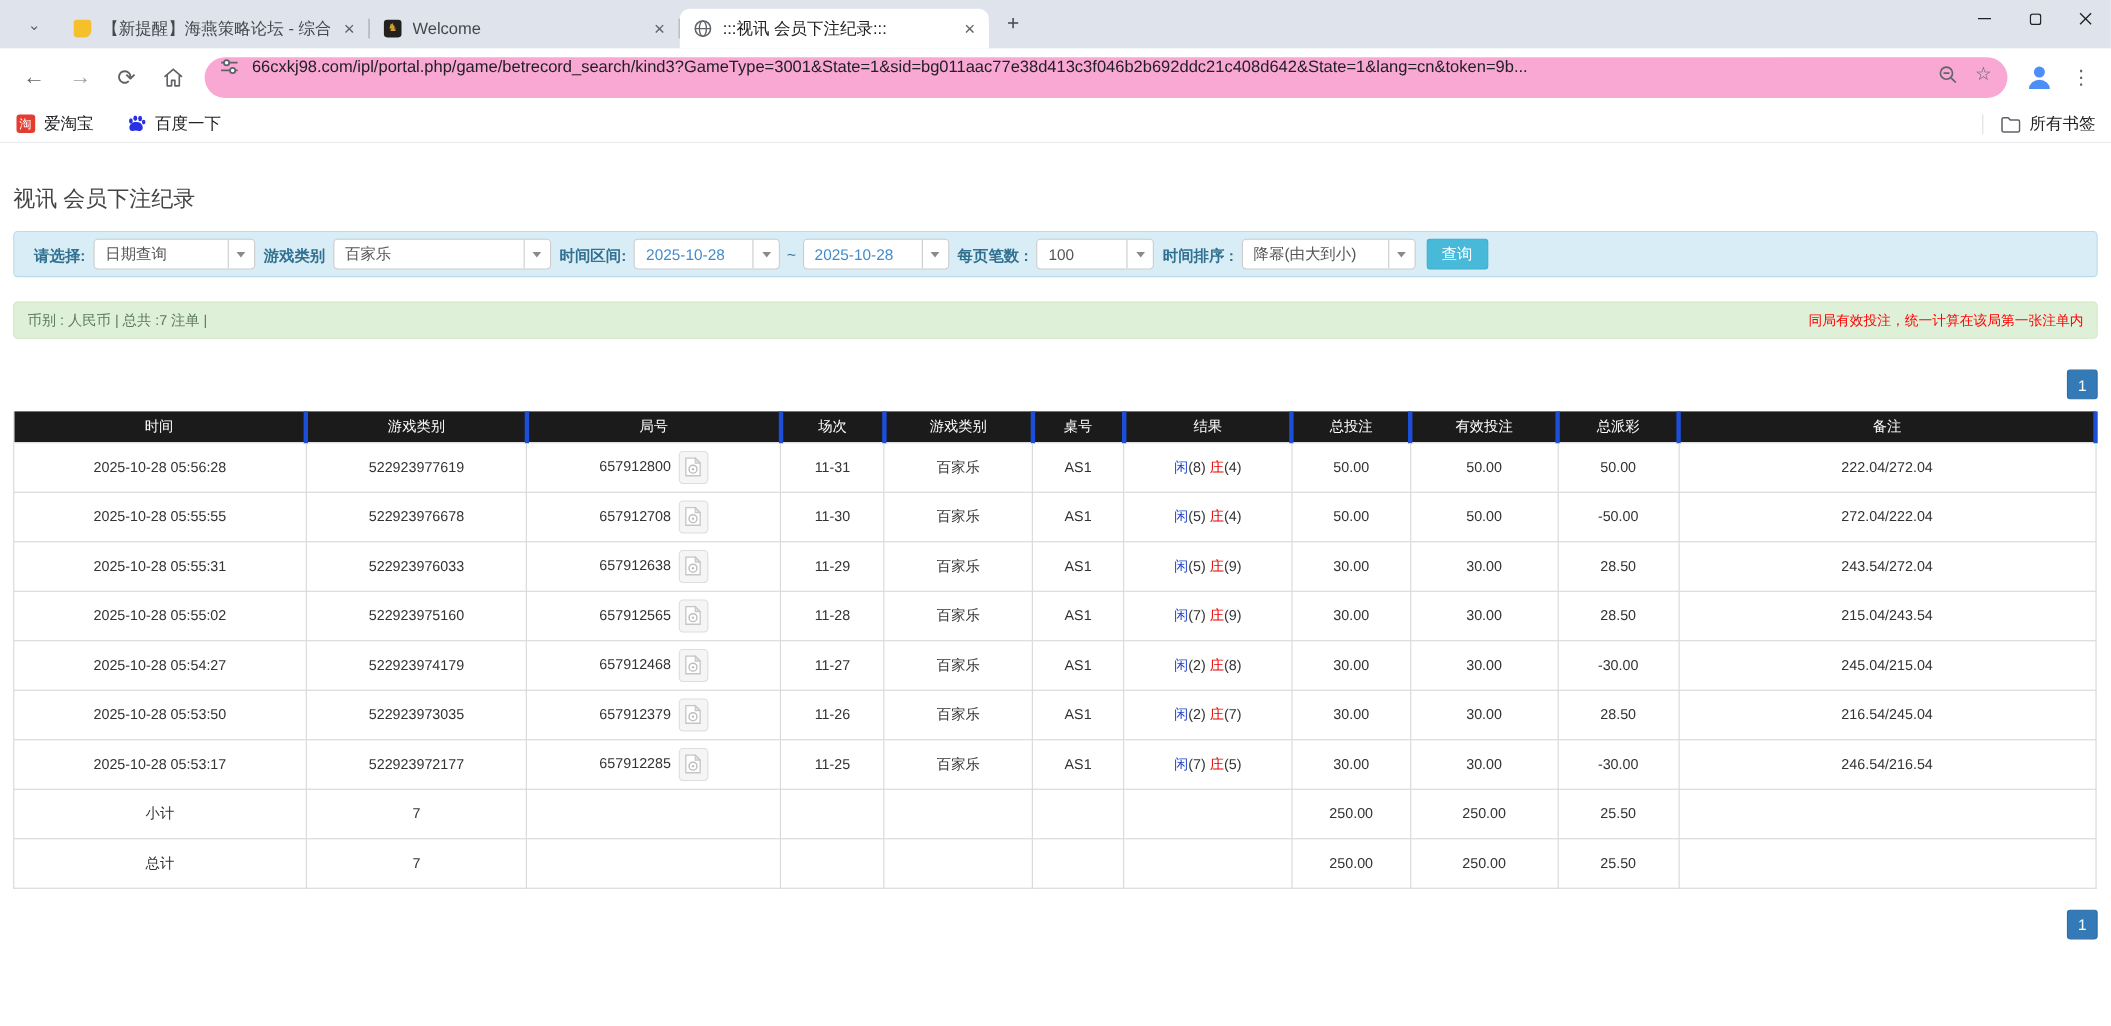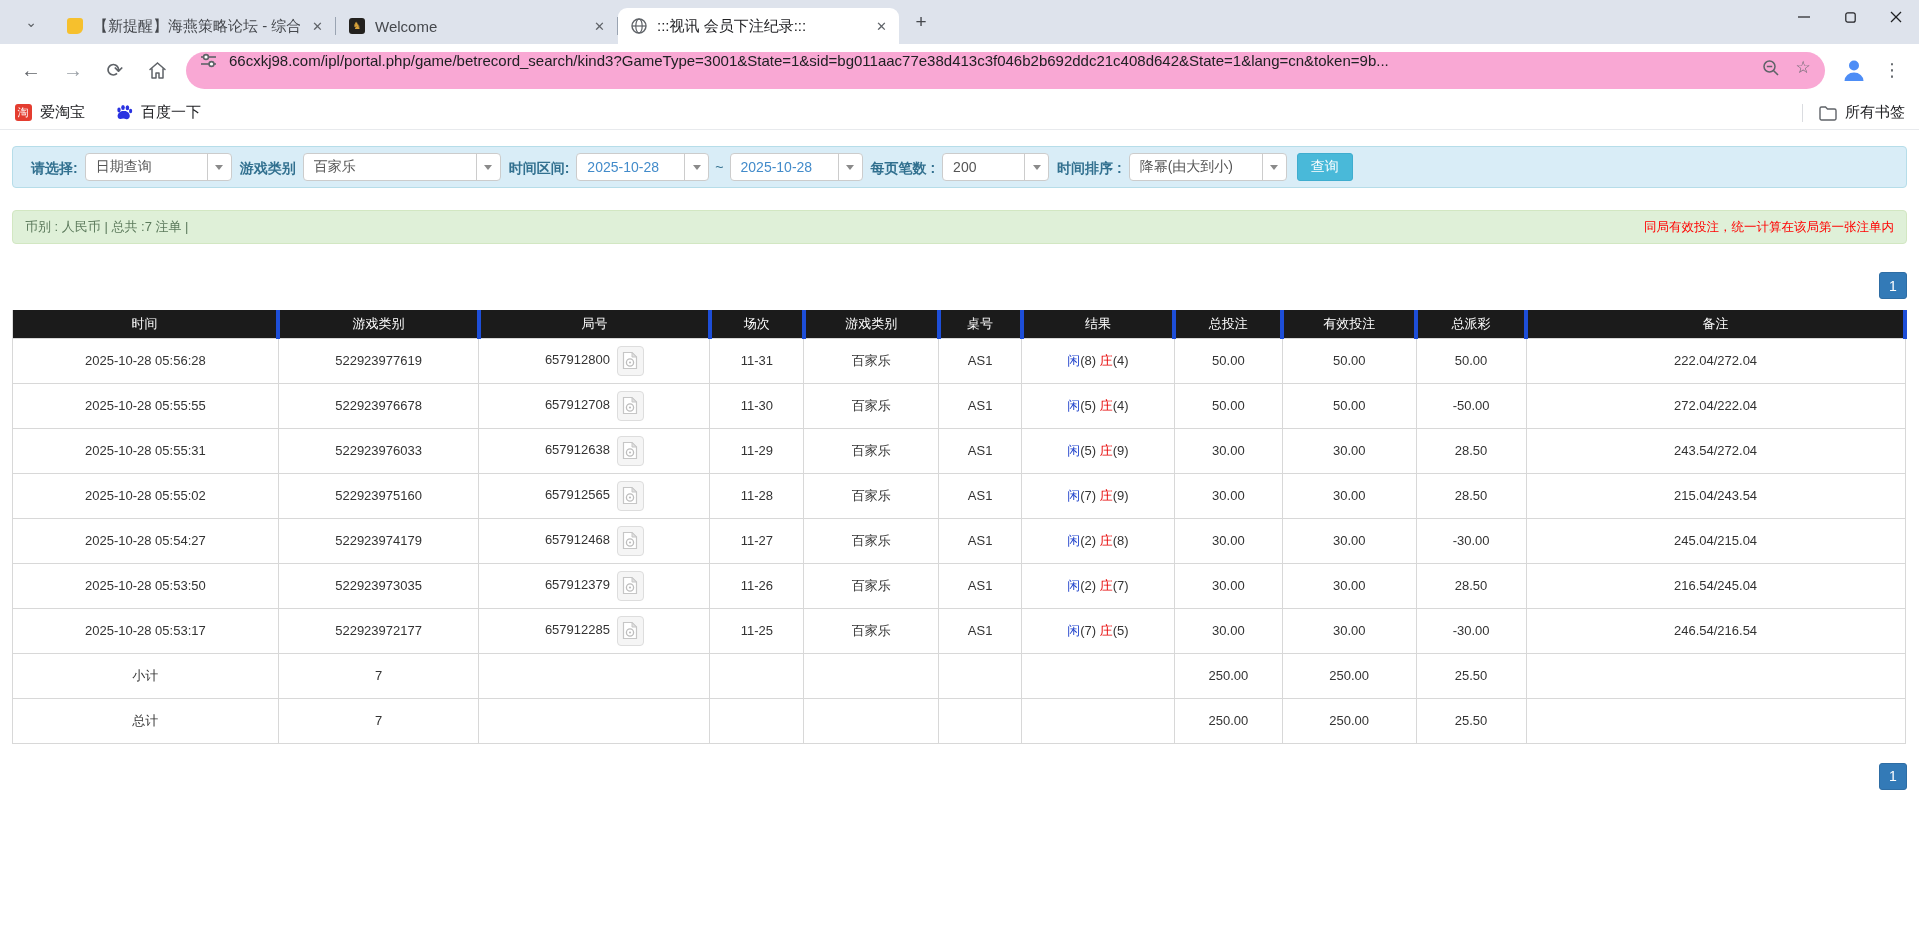--- a/index.html
+++ b/index.html
@@ -207,20 +207,21 @@
     <span class="bm-icon">
       <svg width="18" height="15" viewBox="0 0 18 15">
           <path d="M1 2.5 a1.5 1.5 0 0 1 1.5-1.5 h4 l2 2 h7 a1.5 1.5 0 0 1 1.5 1.5 v8 a1.5 1.5 0 0 1-1.5 1.5 h-13 a1.5 1.5 0 0 1-1.5-1.5 z" fill="none" stroke="#5f6368" stroke-width="1.4"></path>
         </svg>
     </span>
     <span>所有书签</span>
   </div>
 </div>
 
 <div class="page">
+  <div class="page-title">视讯 会员下注纪录</div>
 
   <div class="filterbar">
     <span class="f-label">请选择:</span>
     <div class="f-select" style="width:147px">
       <span class="val">日期查询</span>
       <span class="arrow">
           <span class="caret"></span>
         </span>
     </div>
 
@@ -242,21 +243,21 @@
     <span class="tilde">~</span>
     <div class="f-select date" style="width:133px">
       <span class="val">2025-10-28</span>
       <span class="arrow">
           <span class="caret"></span>
         </span>
     </div>
 
     <span class="f-label">每页笔数 :</span>
     <div class="f-select" style="width:107px">
-      <span class="val">200</span>
+      <span class="val">100</span>
       <span class="arrow">
           <span class="caret"></span>
         </span>
     </div>
 
     <span class="f-label">时间排序 :</span>
     <div class="f-select" style="width:158px">
       <span class="val">降幂(由大到小)</span>
       <span class="arrow">
           <span class="caret"></span>

